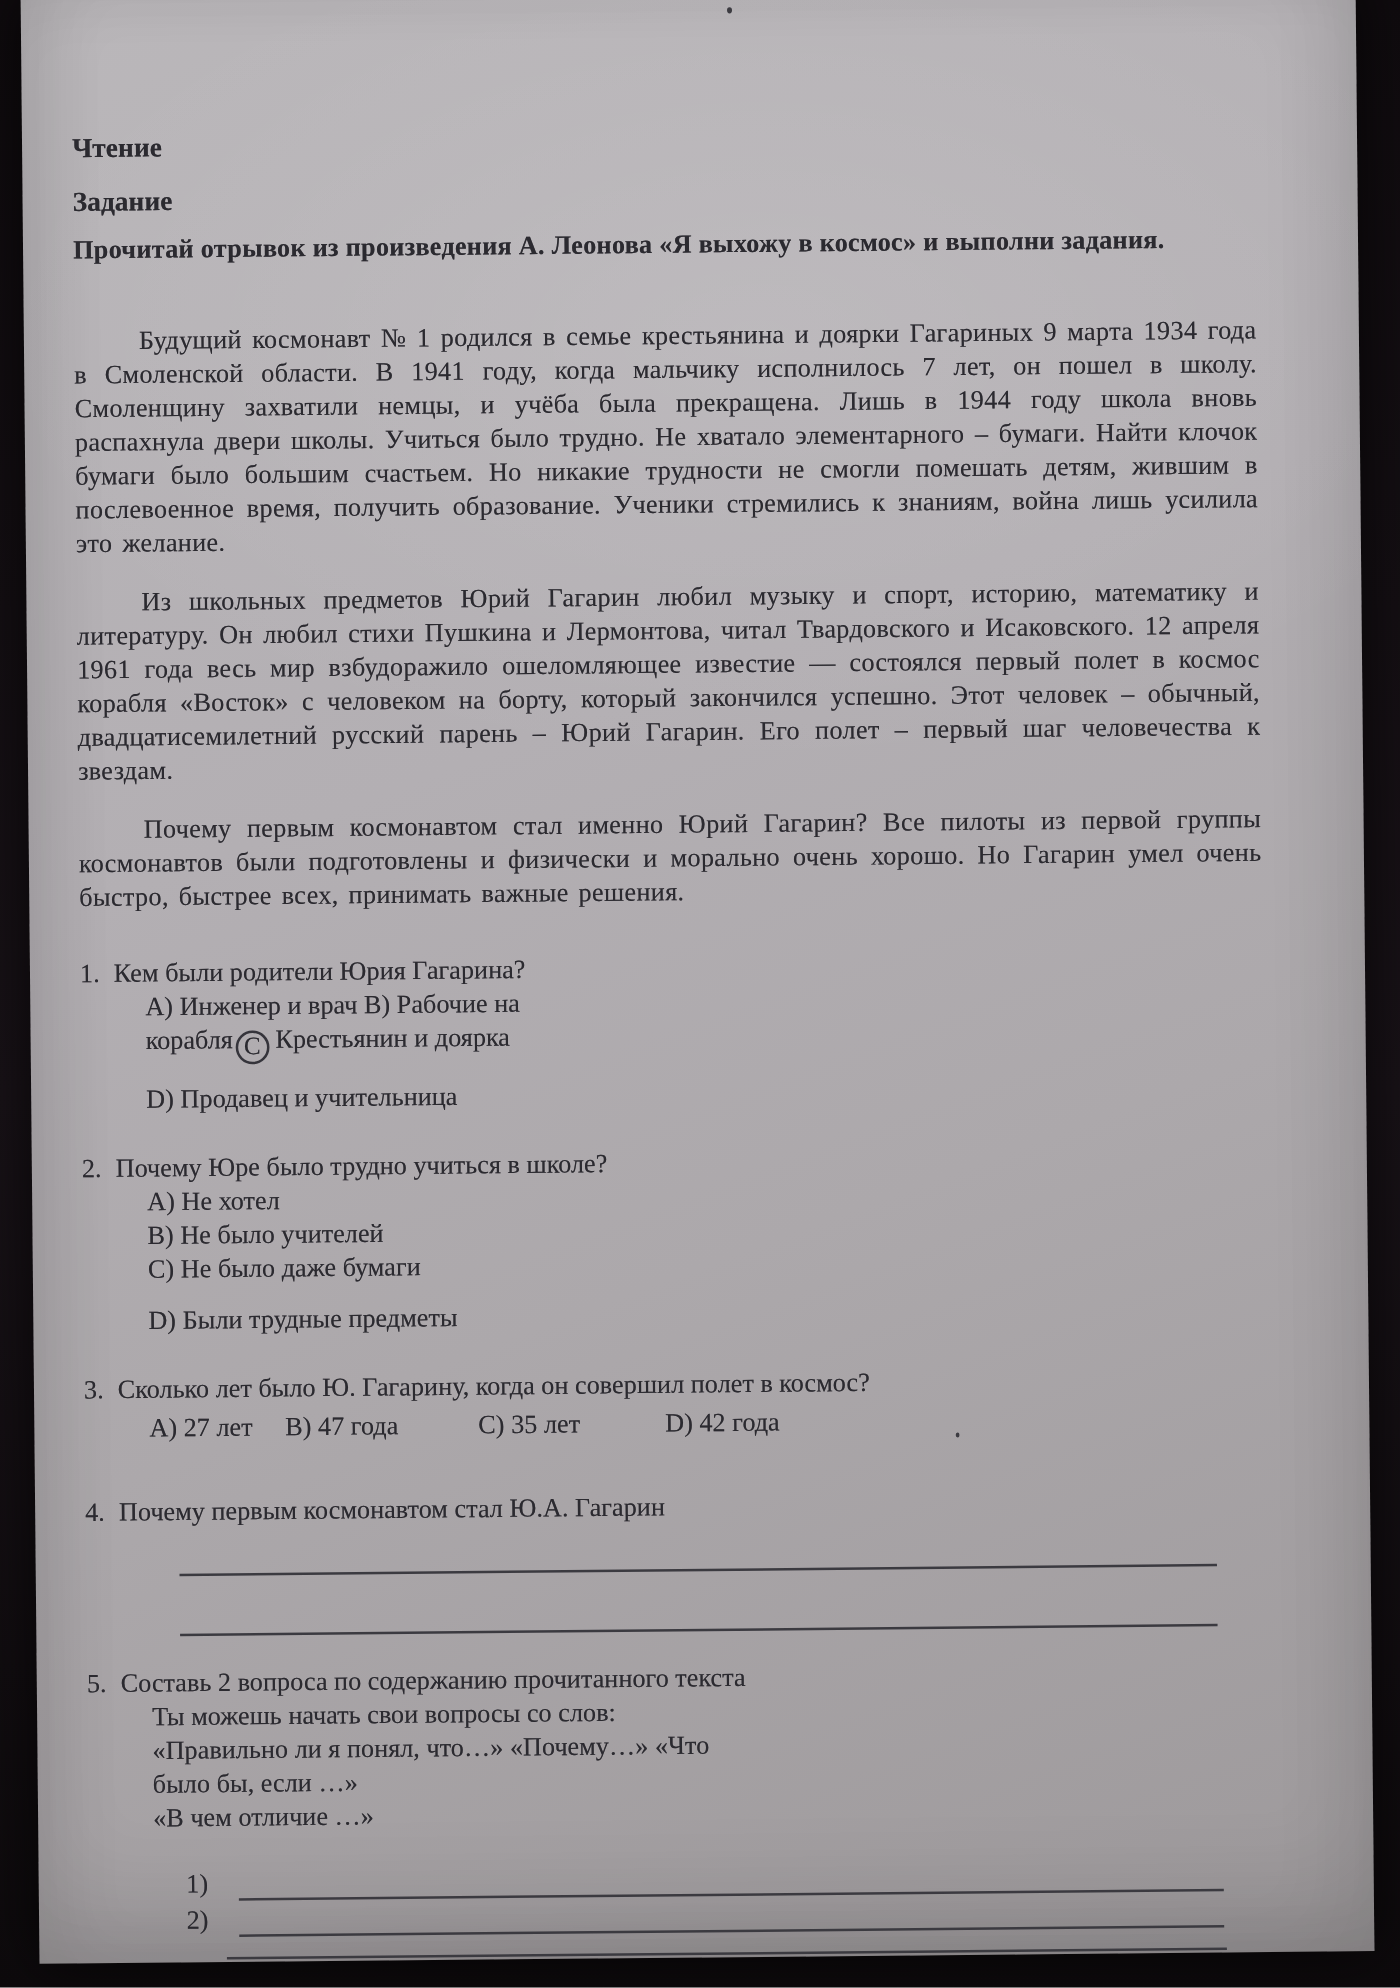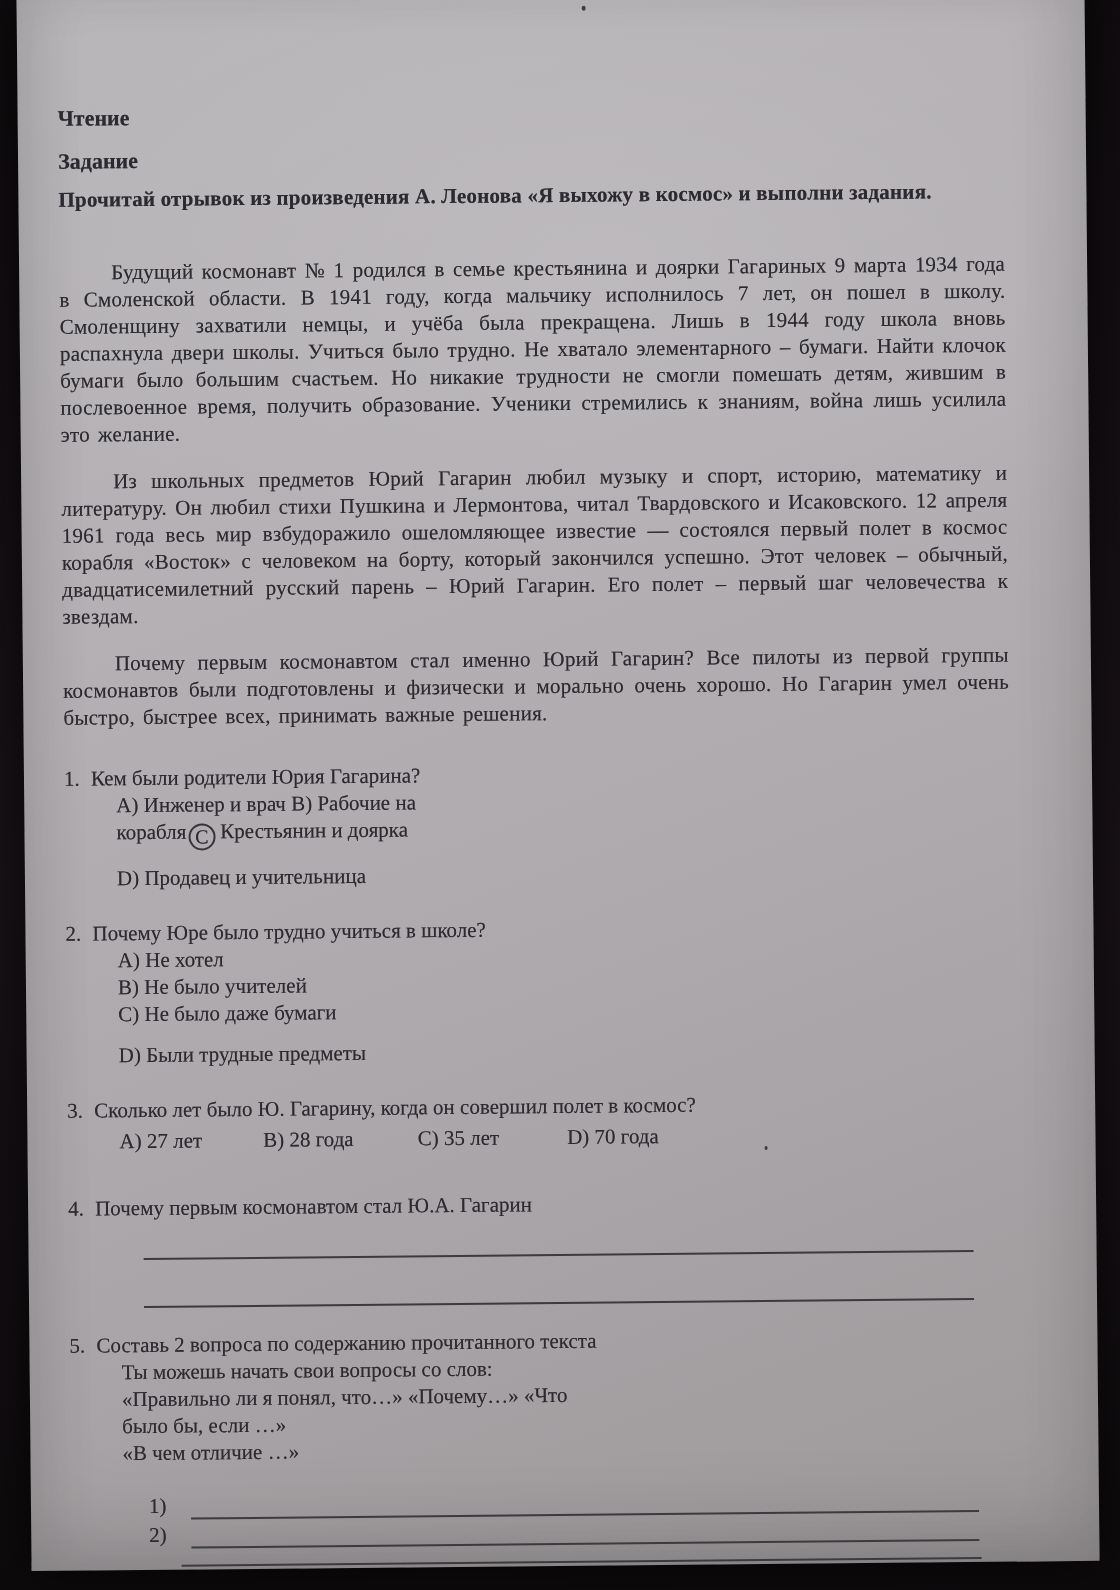--- a/index.html
+++ b/index.html
@@ -43,21 +43,21 @@
     letter-spacing:0.25px;
   }
   .questions { margin-top:34px; }
   .question { margin-bottom:28px; }
   .q-line { display:flex; }
   .q-num { width:27px; flex:0 0 auto; }
   .q-options { margin-left:52px; }
   .opt { display:block; }
   .opt-gap { margin-top:14px; }
   .q3-opts { margin-left:52px; display:flex; margin-top:4px; }
-  .q3-opts .o1 { margin-right:61px; }
+  .q3-opts .o1 { margin-right:26px; }
   .q3-opts .o2 { margin-right:64px; }
   .q3-opts .o3 { margin-right:68px;font-family:Liberation Serif, serif; }
   .circled {
     display:inline-flex; align-items:center; justify-content:center;
     width:27px; height:27px;
     border:2px solid #35343b; border-radius:50%;
     margin:0 5px 0 2px;
     font-size:20px; line-height:1;
     vertical-align:-5px;
   }
@@ -126,23 +126,23 @@
         </div>
       </div>
 
       <div class="question" style="margin-bottom:0;">
         <div class="q-line">
           <span class="q-num">3.</span>
           <span>Сколько лет было Ю. Гагарину, когда он совершил полет в космос?</span>
         </div>
         <div class="q3-opts">
           <span class="o1">А) 27 лет</span>
-          <span class="o2">В) 28 года</span>
+          <span class="o2">В) 47 года</span>
           <span class="o3">С) 35 лет</span>
-          <span class="o4">D) 70 года</span>
+          <span class="o4">D) 42 года</span>
         </div>
       </div>
 
       <div class="question q4" style="margin-bottom:0;">
         <div class="q-line">
           <span class="q-num">4.</span>
           <span>Почему первым космонавтом стал Ю.А. Гагарин</span>
         </div>
         <div class="answer-line first"></div>
         <div class="answer-line second"></div>

